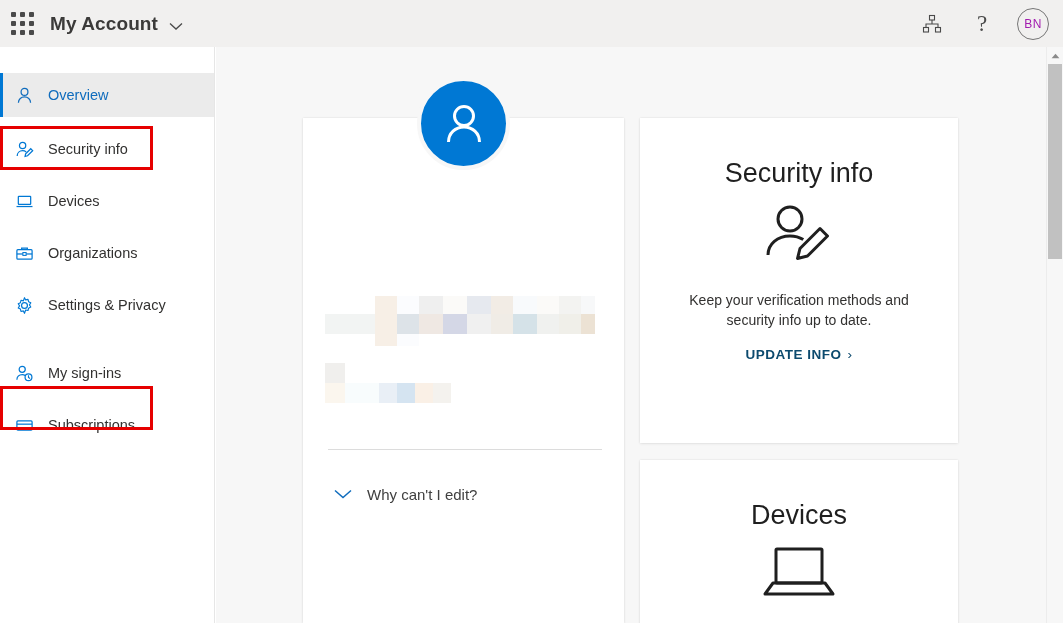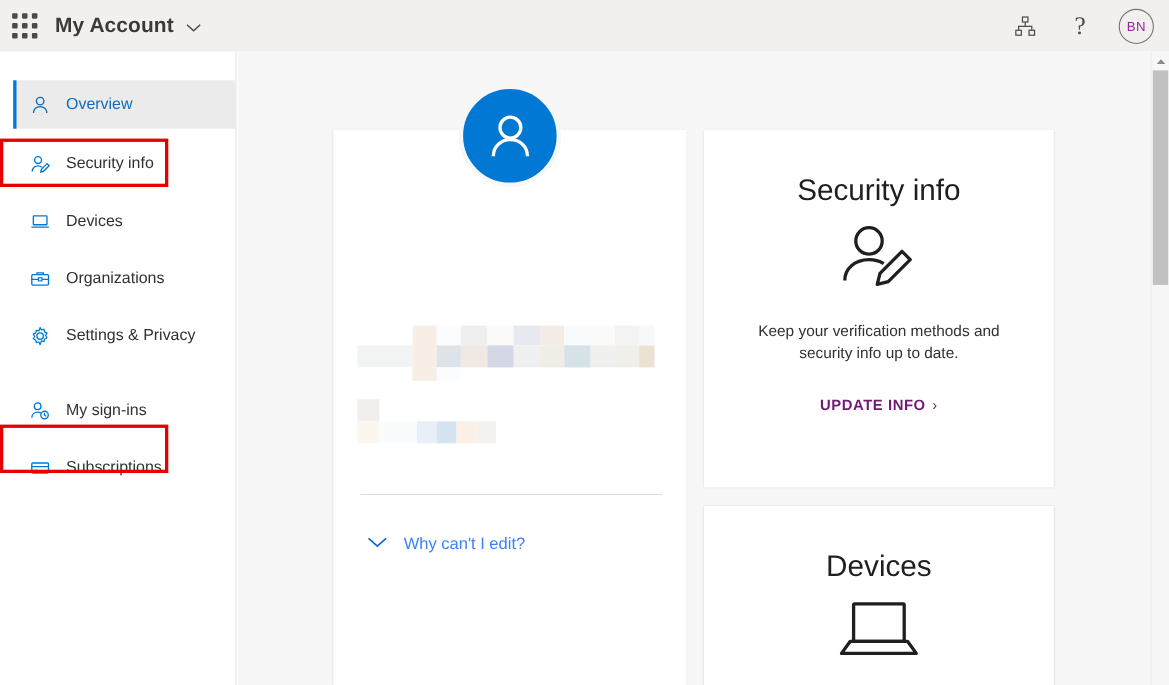--- a/index.html
+++ b/index.html
@@ -65,21 +65,20 @@
     font-size: 12px; color: #a21caf; cursor: pointer;
     background: #f1f0ef; letter-spacing: .3px;
   }
 
   
   .sidebar {
     position: absolute; left: 0; top: 47px;
     width: 215px; height: 576px;
     background: #ffffff;
     border-right: 1px solid #e6e6e6;
-    padding-left: 12px;
   }
   .nav-item {
     position: relative;
     height: 44px;
     display: flex; align-items: center;
     padding-left: 12px;
     font-size: 14.5px; color: #323130;
     cursor: pointer; user-select: none;
   }
   .nav-item .nav-ico {
@@ -135,21 +134,21 @@
   .blur-block { position: absolute; }
   .blur-cell { position: absolute; }
 
   .divider {
     position: absolute; left: 25px; top: 331px;
     width: 274px; height: 1px; background: #dcdcdc;
   }
   .why-link {
     position: absolute; left: 30px; top: 368px;
     display: flex; align-items: center; gap: 14px;
-    color: #3b82f6; font-size: 15px; cursor: pointer;
+    color: #404040; font-size: 15px; cursor: pointer;
   }
 
   .info-card {
     position: absolute;
     background: #ffffff;
     box-shadow: 0 0 2px rgba(0,0,0,.10), 0 1px 3px rgba(0,0,0,.06);
   }
   #security-card { left: 424px; top: 71px; width: 318px; height: 325px; }
   #devices-card  { left: 424px; top: 413px; width: 318px; height: 325px; }
 
@@ -158,22 +157,22 @@
     font-weight: 400; margin-top: 40px;
   }
   .card-icon-wrap {
     display: flex; justify-content: center; margin-top: 14px;
   }
   .card-desc {
     margin: 26px 26px 0 26px; text-align: center;
     font-size: 14px; color: #323130; line-height: 1.42;
   }
   .card-action {
-    text-align: center; margin-top: 30px;
-    font-size: 13.5px; color: #701a75; font-weight: 600;
+    text-align: center; margin-top: 16px;
+    font-size: 13.5px; color: #0c4a6e; font-weight: 600;
     letter-spacing: .5px; cursor: pointer;
   }
   .card-action .chev { margin-left: 6px; font-weight: 400; }
 
   
   .scrollbar {
     position: absolute; right: 0; top: 47px;
     width: 17px; height: 576px;
     background: #f7f7f7;
     border-left: 1px solid #ececec;

